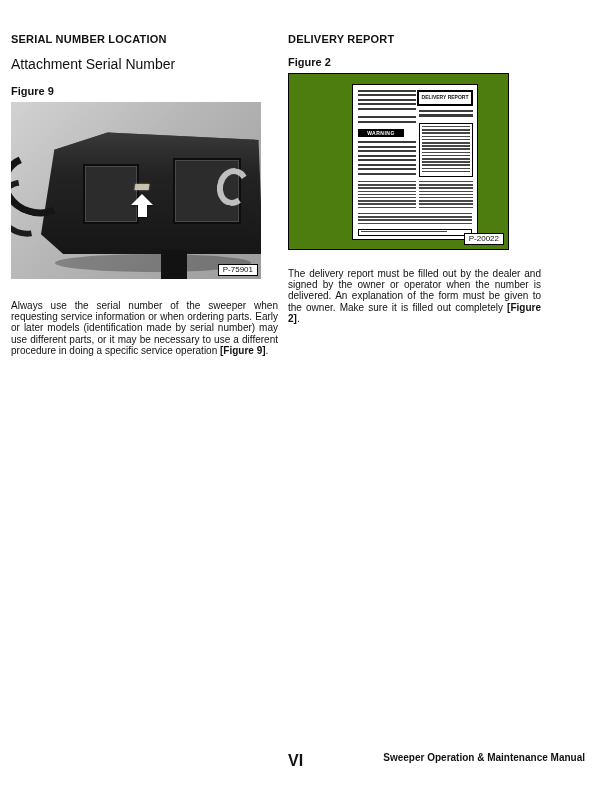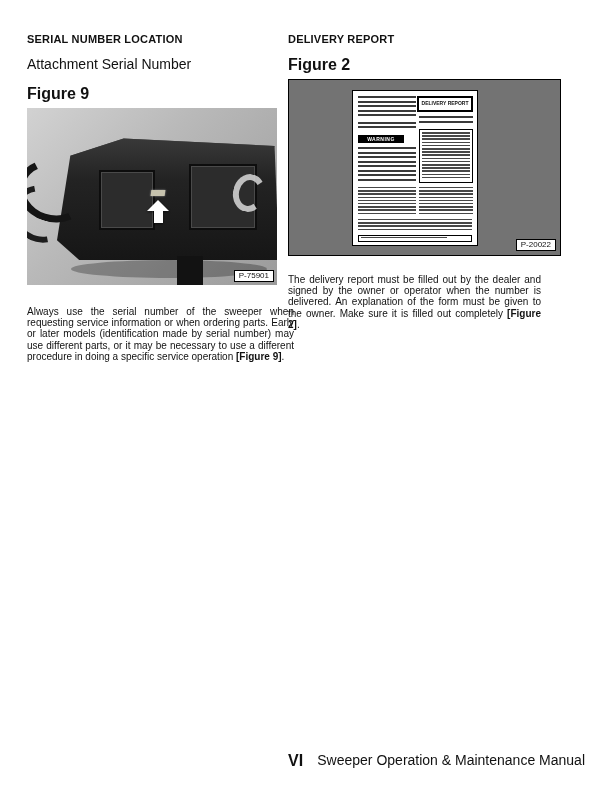--- a/index.html
+++ b/index.html
@@ -7,26 +7,26 @@
   .page {
     position:relative;
     width:612px; height:792px;
     background:#ffffff;
     margin:0 auto;
     font-family:"Liberation Sans", sans-serif;
     color:#111;
     overflow:hidden;
   }
   .col { position:absolute; top:33px; }
-  .col-left  { left:27px;  width:267px; }
+  .col-left  { left:11px;  width:267px; }
   .col-right { left:288px; width:253px; }
 
   .heading   { font-size:11px; font-weight:bold; letter-spacing:.2px; margin:0 0 11px 0; }
   .subhead   { font-size:14px; font-weight:normal; margin:0 0 13px 0; }
-  .fig-label { font-size:16px; font-weight:bold; margin:0 0 5px 0; }
+  .fig-label { font-size:11px; font-weight:bold; margin:0 0 5px 0; }
   .body-text { font-size:10px; line-height:11.2px; text-align:justify; }
   .body-text b { font-weight:bold; }
 
   
   .photo {
     position:relative; width:250px; height:177px; margin:0 0 21px 0;
     background:linear-gradient(135deg,#d2d2d2 0%,#b9b9b9 40%,#9b9b9b 100%);
     overflow:hidden;
   }
   .machine-body {
@@ -76,22 +76,22 @@
   .ground-shadow { position:absolute; left:44px; top:152px; width:196px; height:18px;
            background:rgba(0,0,0,.28); border-radius:50%; }
   .photo-ref {
     position:absolute; right:3px; bottom:3px;
     background:#fff; border:1px solid #000;
     font-size:8px; line-height:10px; padding:0 4px;
   }
 
   
   .fig2-box {
-    position:relative; width:273px; height:177px; margin:0 0 18px 0;
-    background:#737373; border:1px solid #000;
+    position:relative; width:221px; height:177px; margin:0 0 18px 0;
+    background:#4d7c0f; border:1px solid #000;
   }
   .form-sheet {
     position:absolute; left:63px; top:10px; width:126px; height:156px;
     background:#fff; border:1px solid #000;
   }
   .lines {
     background-image:repeating-linear-gradient(to bottom,
       #3a3a3a 0px, #3a3a3a 2px, transparent 2px, transparent 4.5px);
   }
   .lines-dense {
@@ -121,21 +121,21 @@
   }
   .form-bottom-box .fill { width:80%; height:100%; }
 
   
   .footer-page {
     position:absolute; left:288px; top:752px;
     font-size:16px; font-weight:bold;
   }
   .footer-title {
     position:absolute; right:27px; top:752px;
-    font-size:14px; font-weight:normal;
+    font-size:10px; font-weight:bold;
   }
 </style>
 </head>
 <body>
 
 <div class="page">
 
   <div class="col col-left">
     <div class="heading">SERIAL NUMBER LOCATION</div>
     <div class="subhead">Attachment Serial Number</div>

